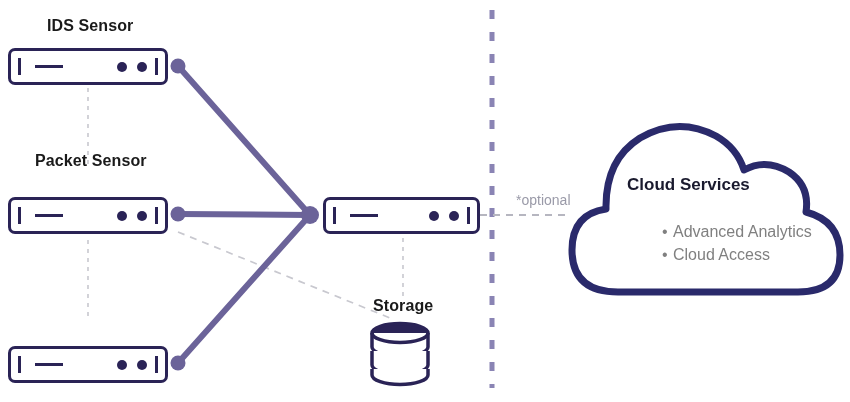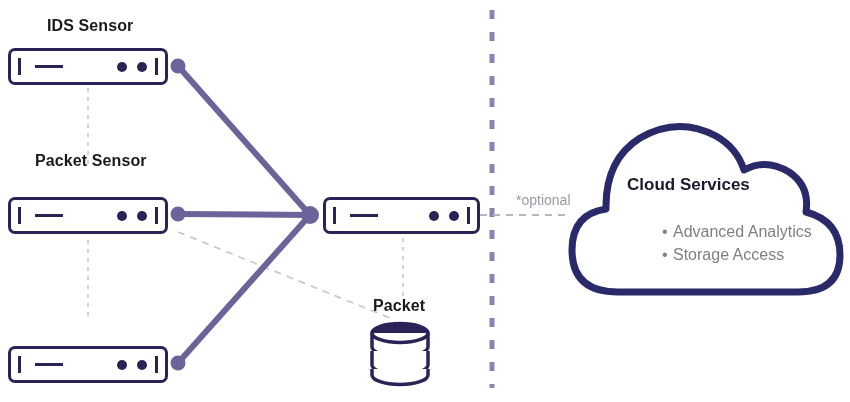--- a/index.html
+++ b/index.html
@@ -182,28 +182,28 @@
   </div>
 
   <div class="appliance" style="left:323px; top:197px; width:157px; height:37px;">
     <span class="bar-left"></span>
     <span class="dash"></span>
     <span class="dot dot-a"></span>
     <span class="dot dot-b"></span>
     <span class="bar-right"></span>
   </div>
 
-  <div class="node-label" style="left:373px; top:297px;">Packet</div>
+  <div class="node-label" style="left:373px; top:297px;">Storage</div>
 
   <div class="optional-label" style="left:516px; top:192px;">*optional</div>
 
   <div class="cloud-text cloud-title" style="left:627px; top:175px;">Cloud Services</div>
 
   <div class="cloud-text" style="left:622px; top:220px;margin-left:40px;">
     <div class="cloud-item">
       <span class="bullet">•</span><span>Advanced Analytics</span>
     </div>
     <div class="cloud-item">
-      <span class="bullet">•</span><span>Storage Access</span>
+      <span class="bullet">•</span><span>Cloud Access</span>
     </div>
   </div>
 
 </div>
 
 </body></html>

